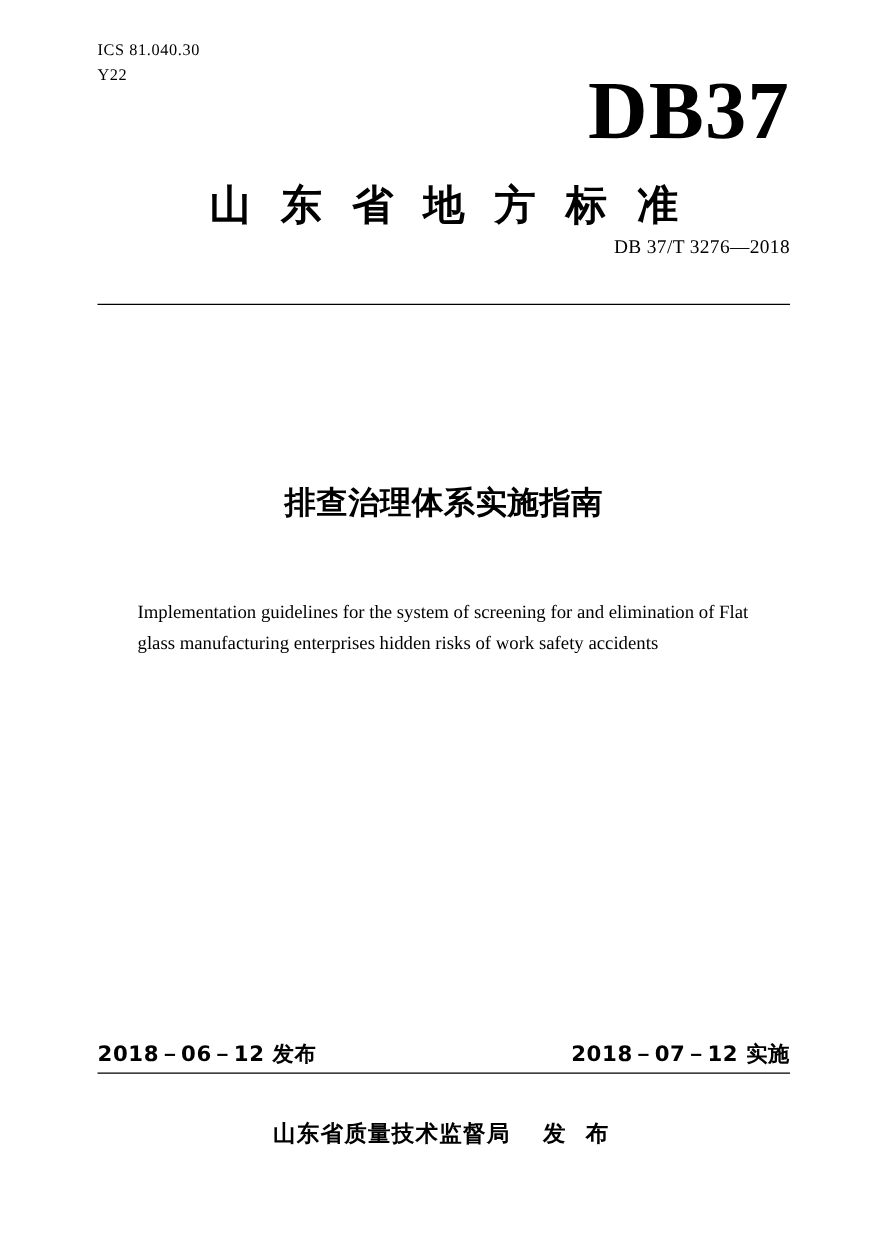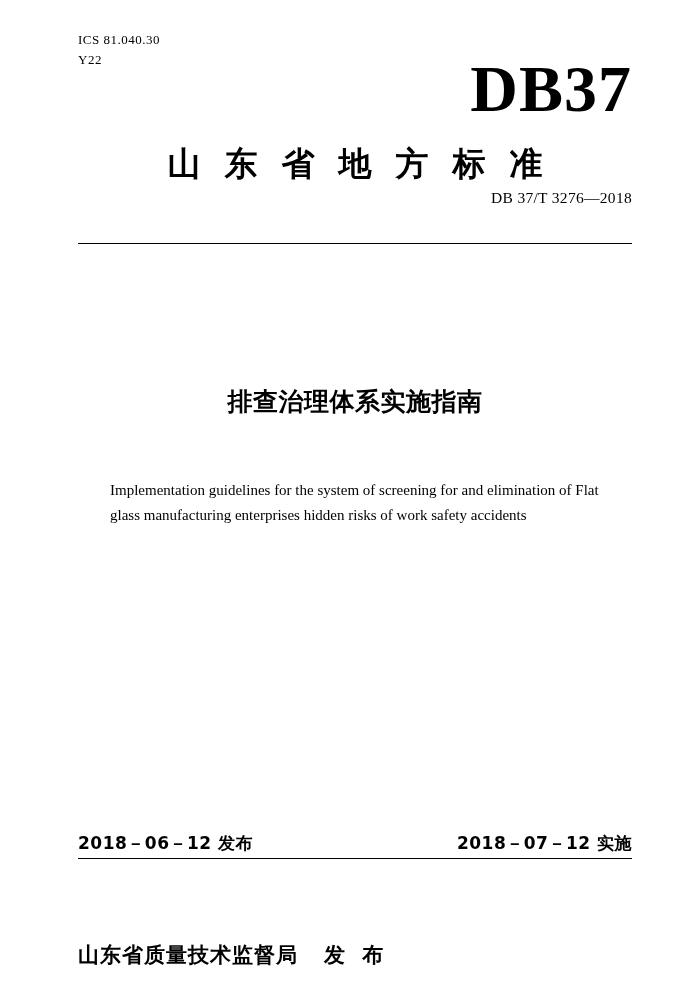--- a/index.html
+++ b/index.html
@@ -129,25 +129,25 @@
     right: 68px;
     top: 858px;
     border-top: 1.6px solid #000;
   }
 
   
   .publisher {
     position: absolute;
     left: 78px;
     right: 68px;
-    top: 941px;
-    text-align: left;
+    top: 895px;
+    text-align: center;
     font-family: "DejaVu Sans", sans-serif;
     font-weight: bold;
-    font-size: 21px;
+    font-size: 18px;
     letter-spacing: 1px;
   }
   .publisher .gap { display: inline-block; width: 26px; }
   .publisher .pub-word { letter-spacing: 5px; }
 </style>
 </head>
 <body>
 
 <div class="page">
 

